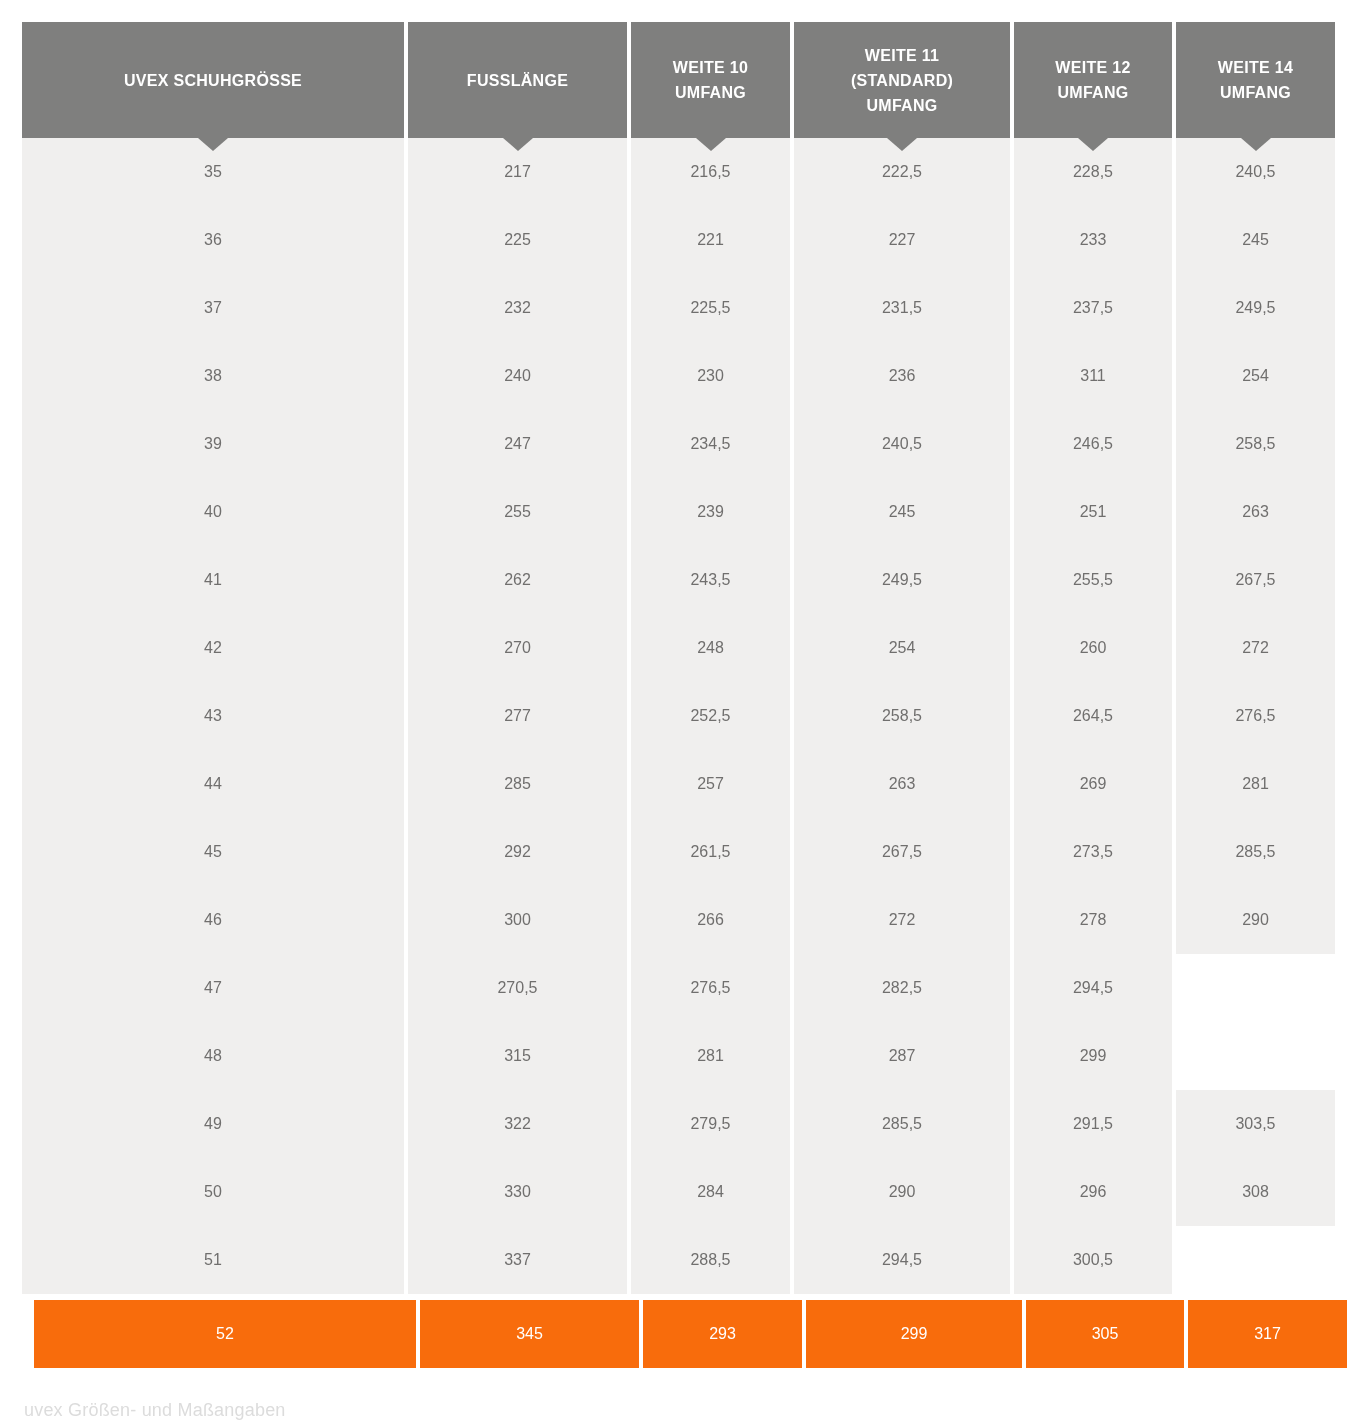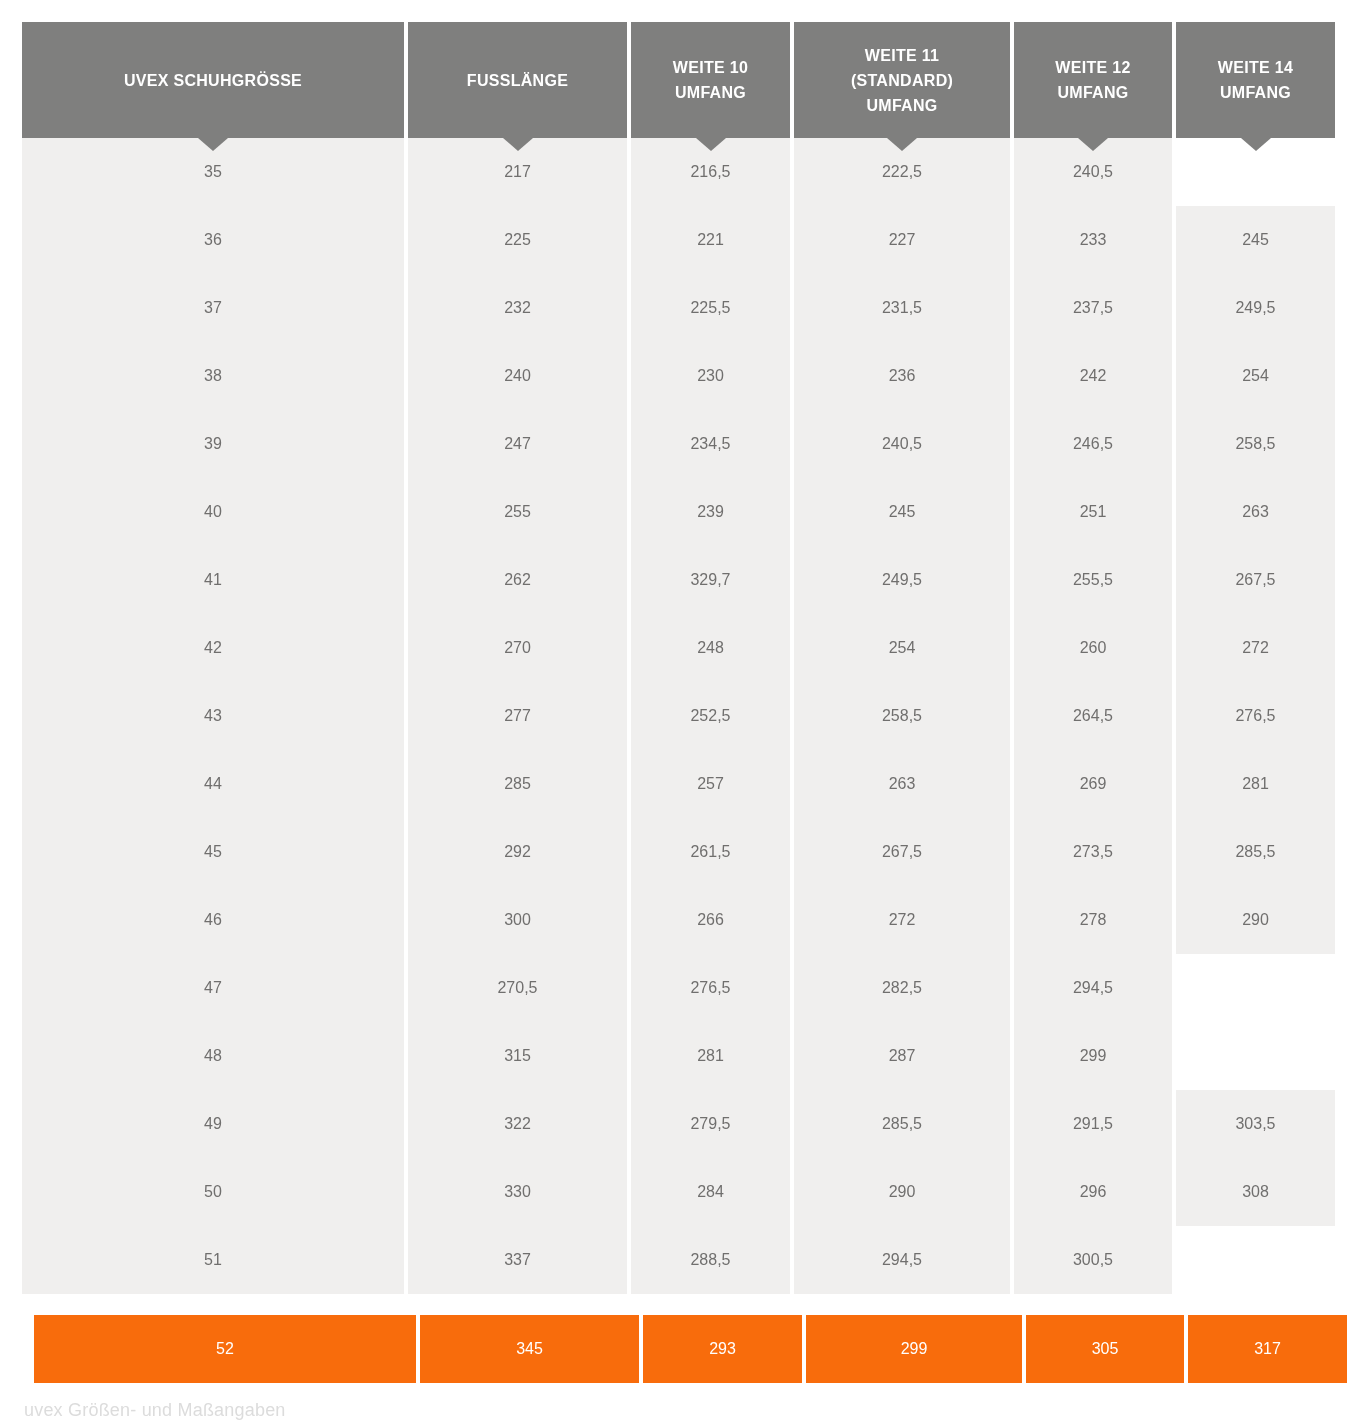--- a/index.html
+++ b/index.html
@@ -65,21 +65,21 @@
     border-color: var(--header-bg) transparent transparent transparent;
   }
   .td {
     background: var(--body-bg);
     color: var(--body-text);
     height: 68px;
     line-height: 68px;
     text-align: center;
     font-size: 16px;
   }
-  .highlight-row { margin-top: 21px; padding-left: 12px; }
+  .highlight-row { margin-top: 6px; padding-left: 12px; }
   .highlight-row .td {
     background: var(--highlight-bg);
     color: var(--highlight-text);
   }
   .caption {
     margin-top: 22px;
     margin-left: 2px;
     color: var(--caption-text);
     font-size: 18px;
     letter-spacing: 0.2px;
@@ -104,20 +104,21 @@
       <div class="th">WEITE 14
 UMFANG</div>
     </div>
 
     <div id="table-body">
         <div class="grid-row body-row">
     <div class="td">35</div>
     <div class="td">217</div>
     <div class="td">216,5</div>
     <div class="td">222,5</div>
+    <div class="td">228,5</div>
     <div class="td">240,5</div>
   </div>
         <div class="grid-row body-row">
     <div class="td">36</div>
     <div class="td">225</div>
     <div class="td">221</div>
     <div class="td">227</div>
     <div class="td">233</div>
     <div class="td">245</div>
   </div>
@@ -127,21 +128,21 @@
     <div class="td">225,5</div>
     <div class="td">231,5</div>
     <div class="td">237,5</div>
     <div class="td">249,5</div>
   </div>
         <div class="grid-row body-row">
     <div class="td">38</div>
     <div class="td">240</div>
     <div class="td">230</div>
     <div class="td">236</div>
-    <div class="td">242</div>
+    <div class="td">311</div>
     <div class="td">254</div>
   </div>
         <div class="grid-row body-row">
     <div class="td">39</div>
     <div class="td">247</div>
     <div class="td">234,5</div>
     <div class="td">240,5</div>
     <div class="td">246,5</div>
     <div class="td">258,5</div>
   </div>
@@ -149,21 +150,21 @@
     <div class="td">40</div>
     <div class="td">255</div>
     <div class="td">239</div>
     <div class="td">245</div>
     <div class="td">251</div>
     <div class="td">263</div>
   </div>
         <div class="grid-row body-row">
     <div class="td">41</div>
     <div class="td">262</div>
-    <div class="td">329,7</div>
+    <div class="td">243,5</div>
     <div class="td">249,5</div>
     <div class="td">255,5</div>
     <div class="td">267,5</div>
   </div>
         <div class="grid-row body-row">
     <div class="td">42</div>
     <div class="td">270</div>
     <div class="td">248</div>
     <div class="td">254</div>
     <div class="td">260</div>

